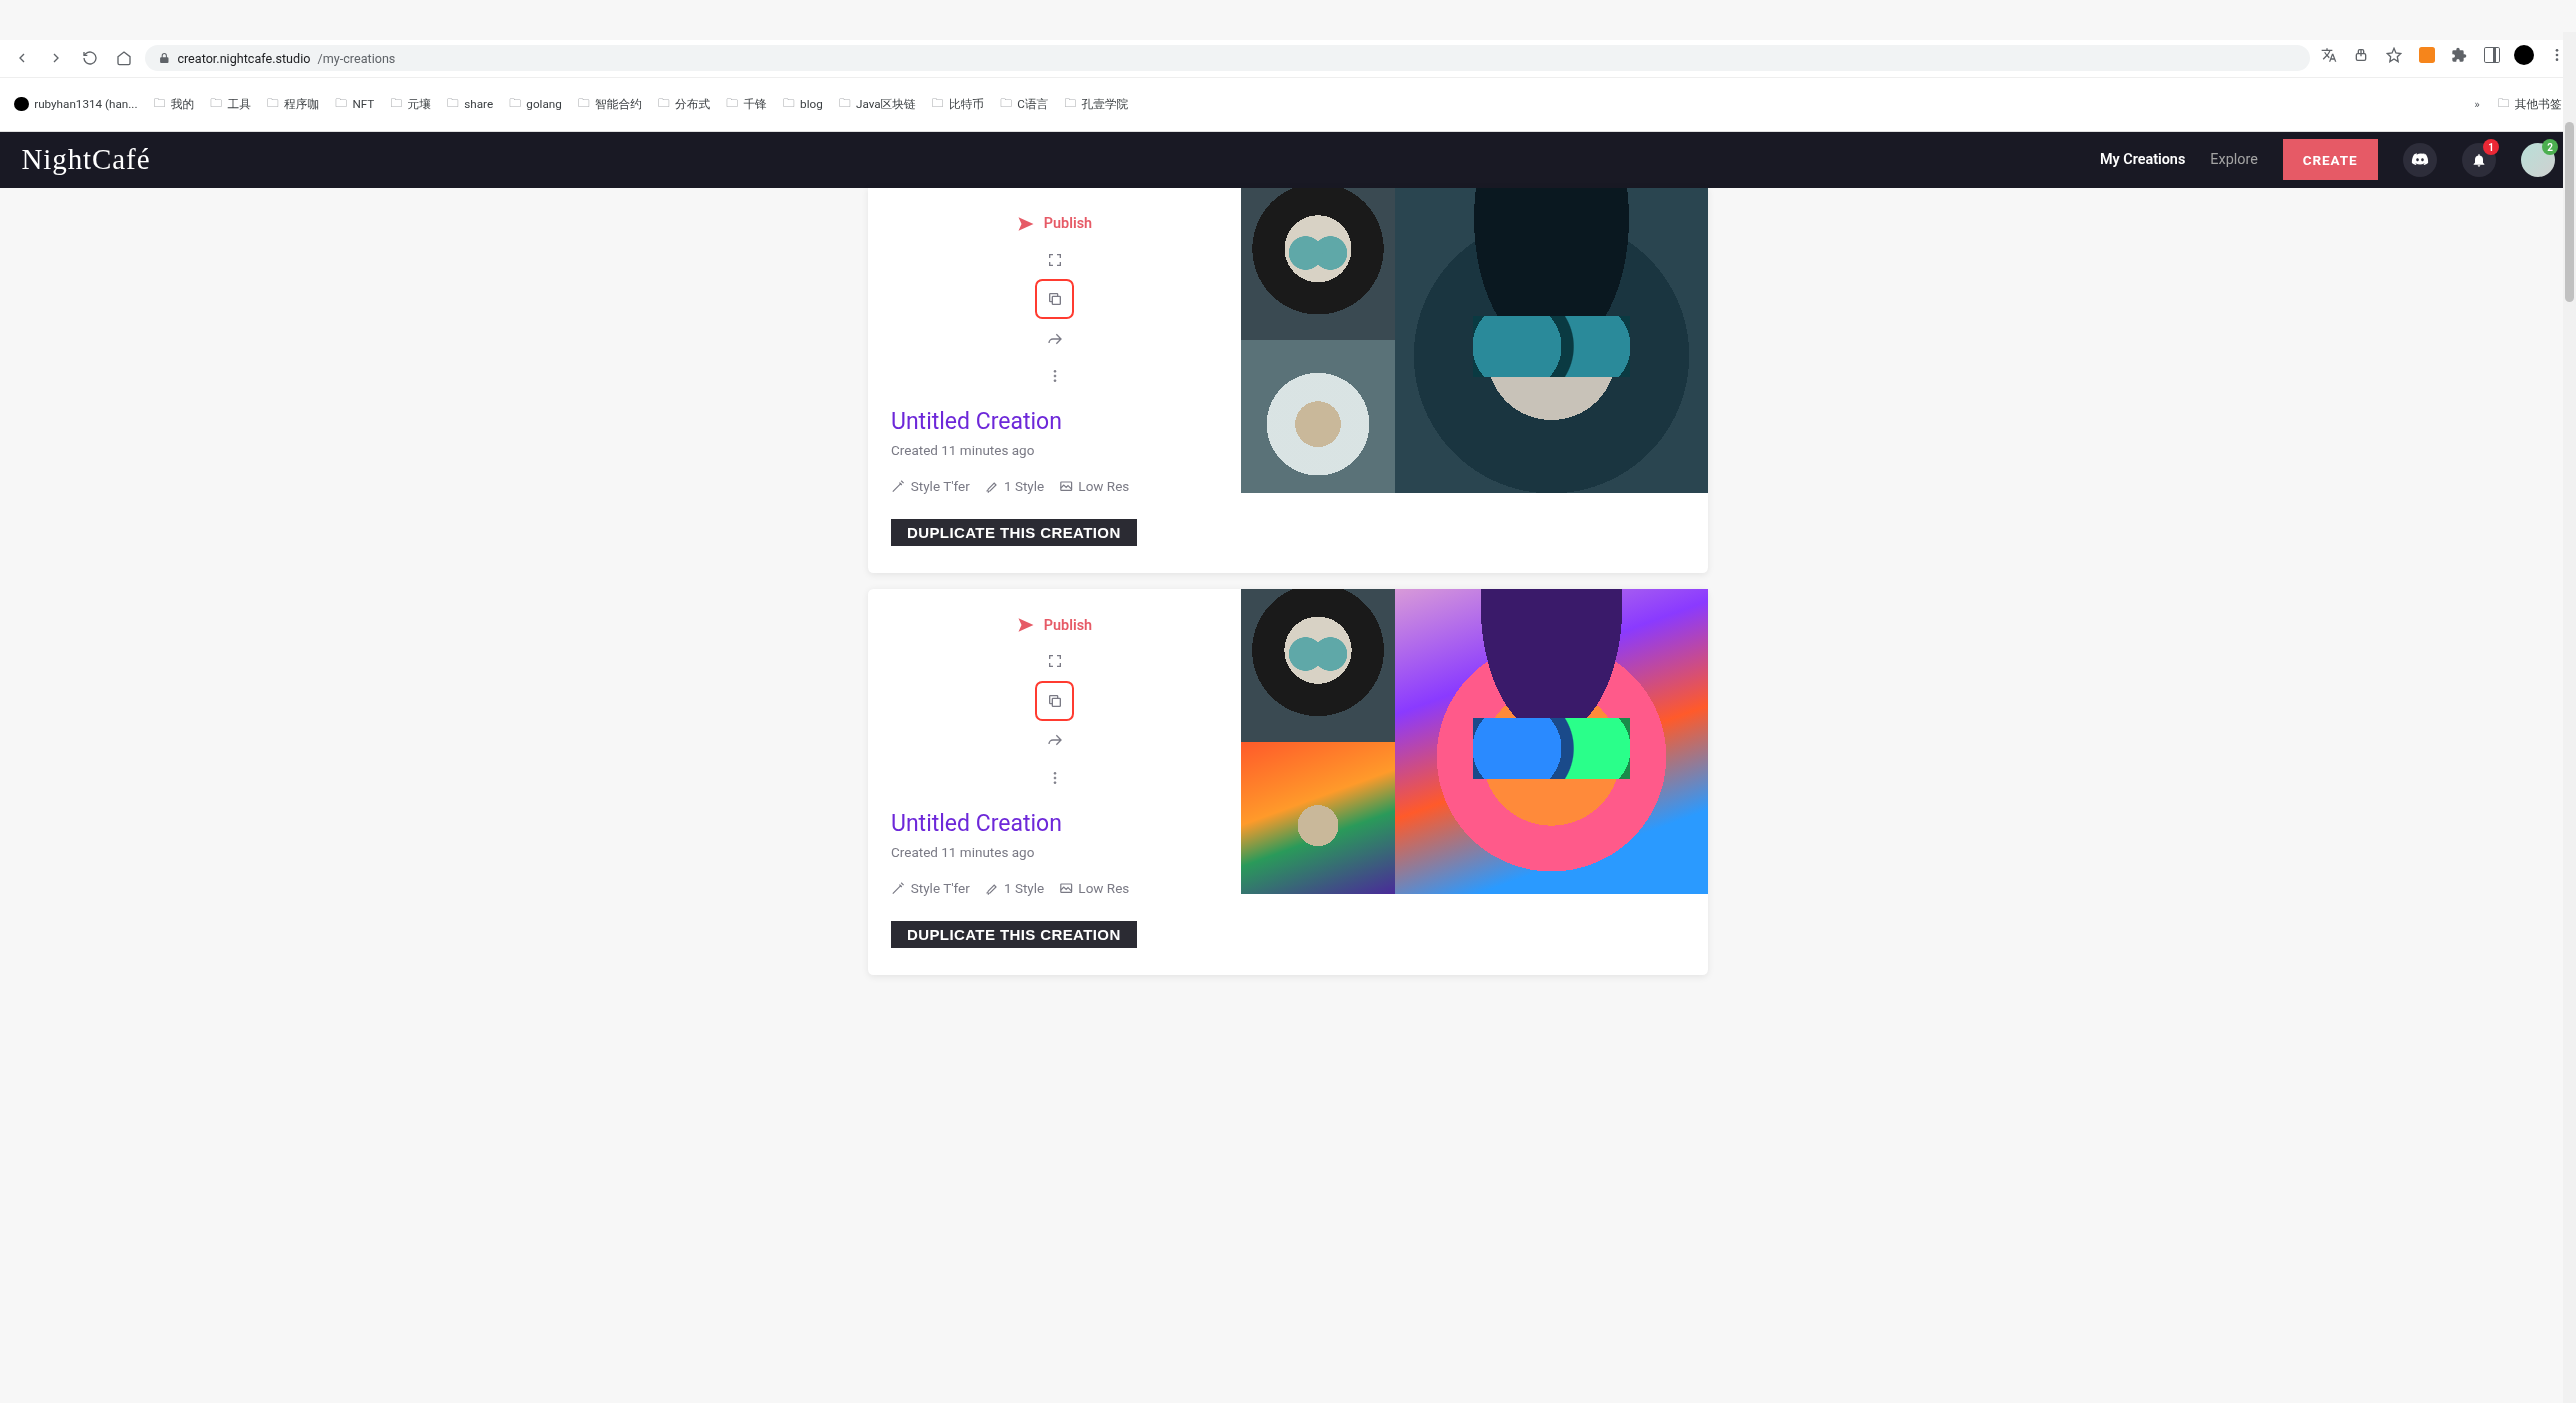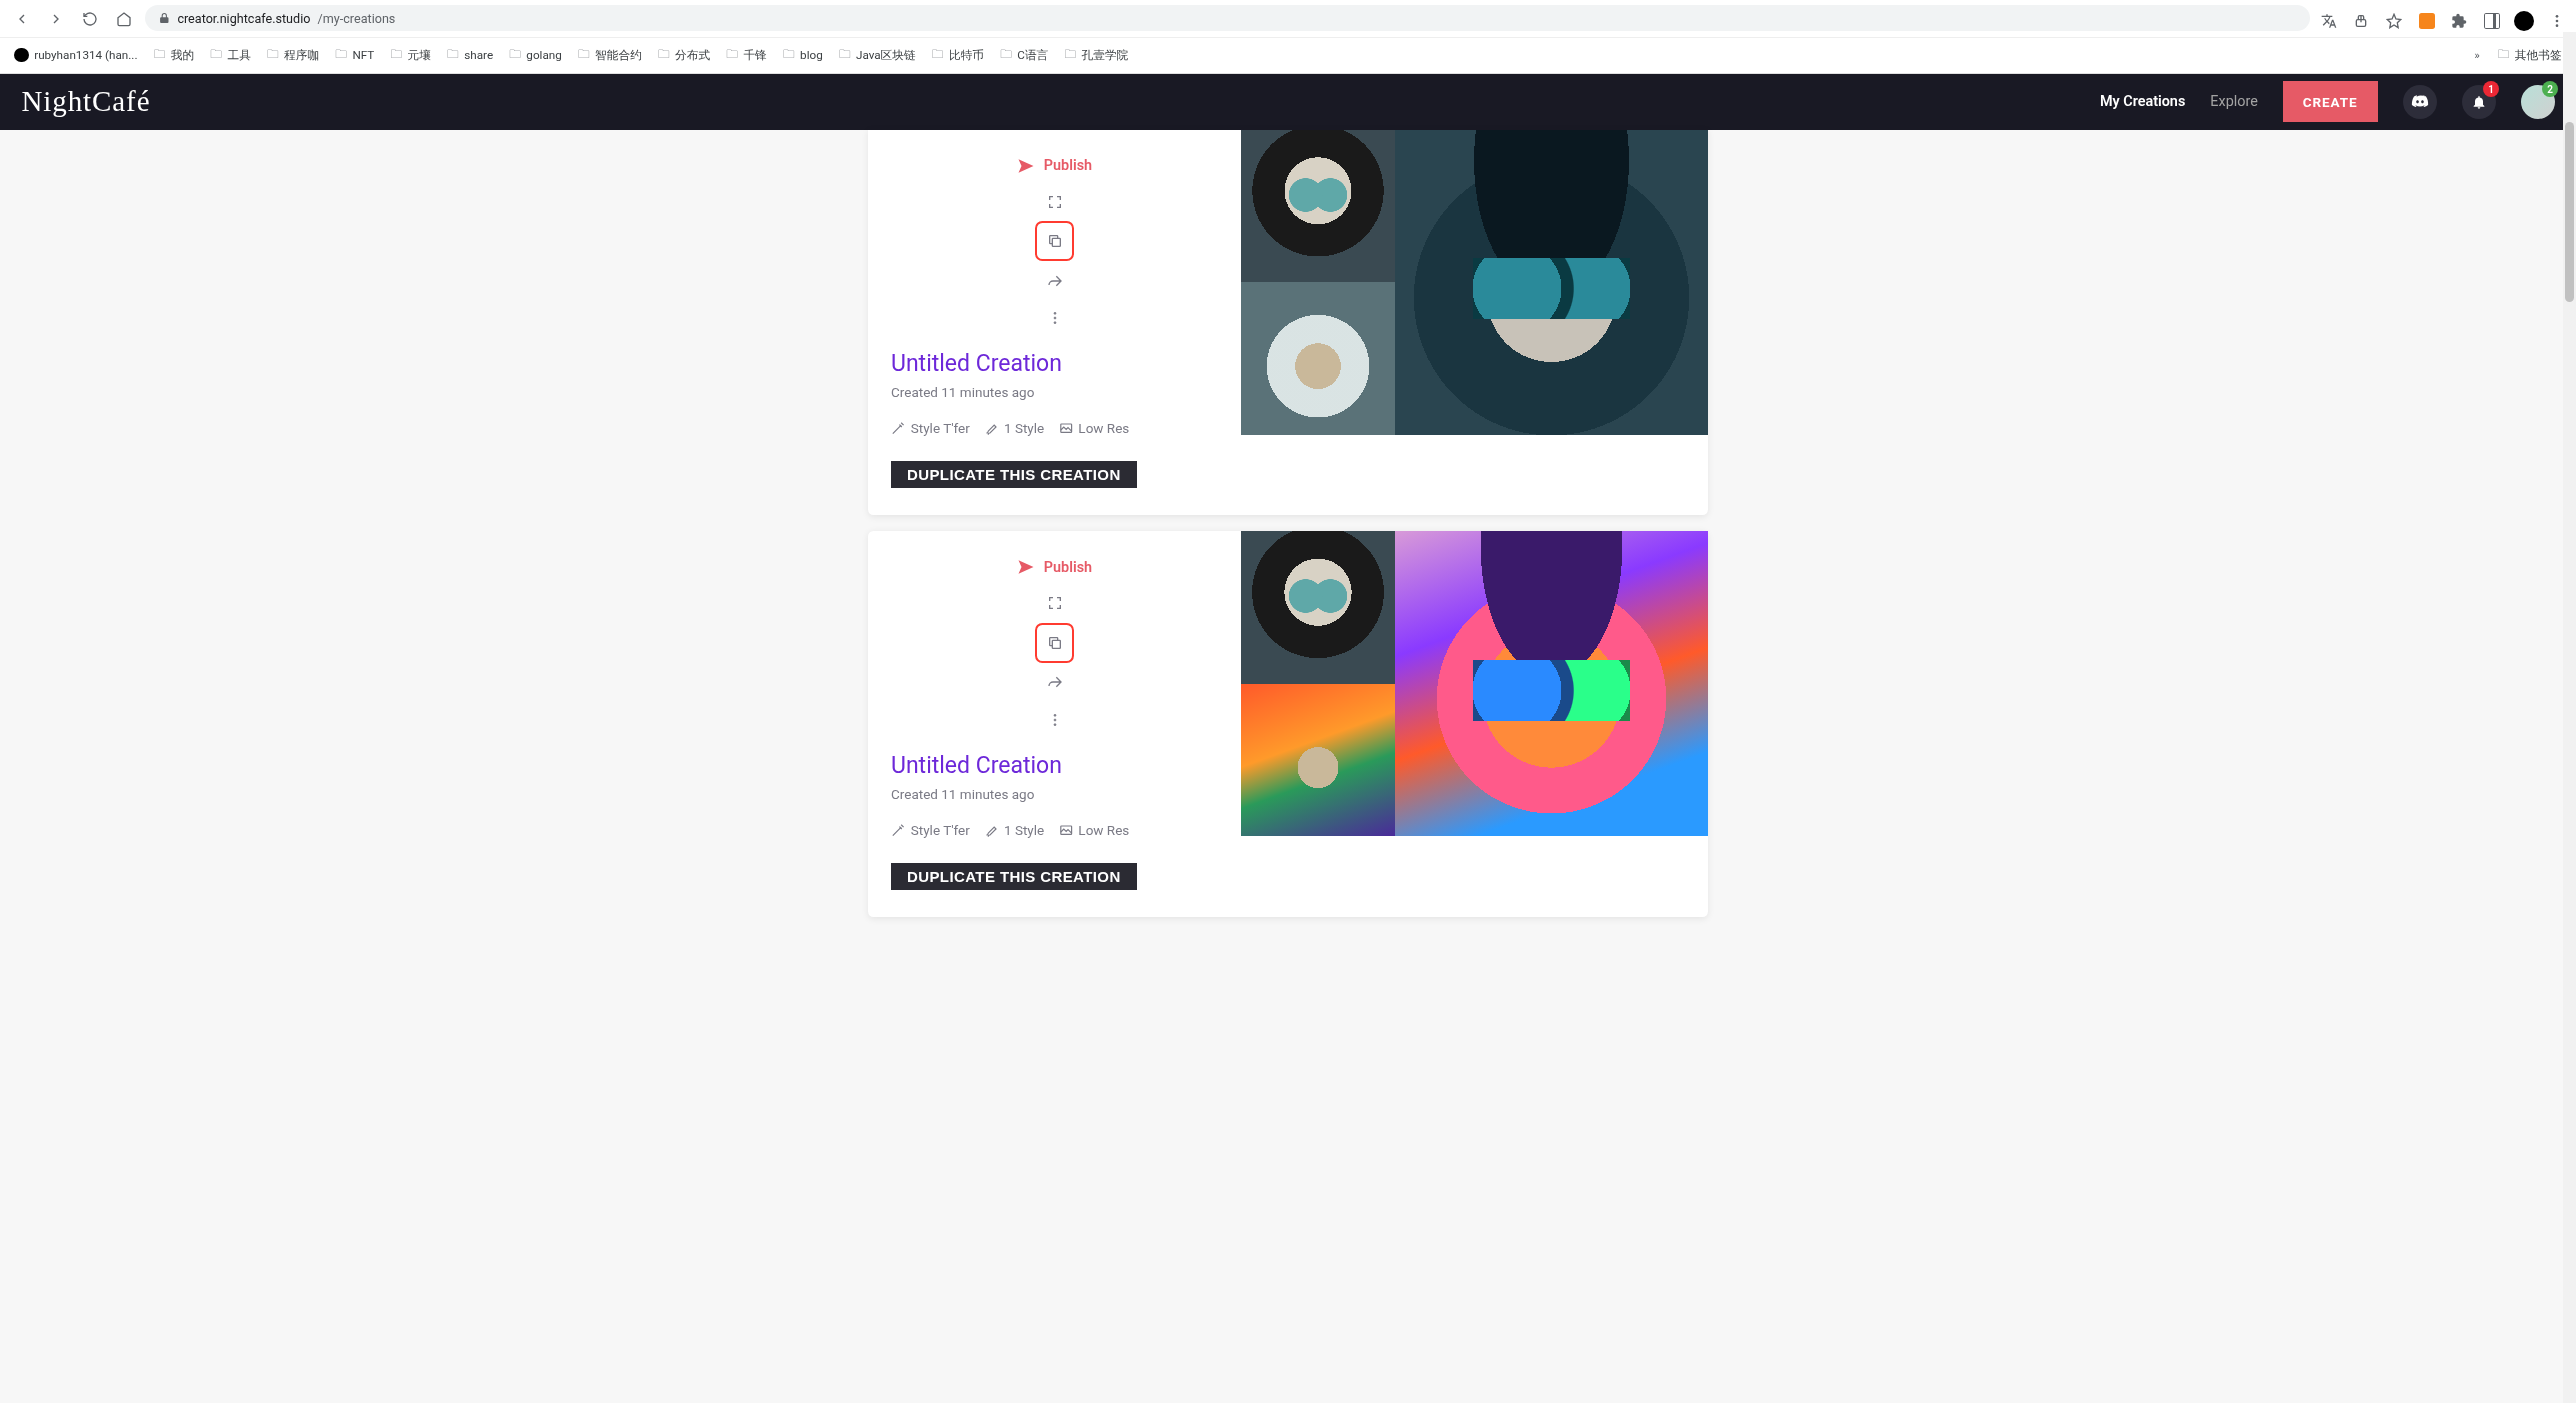--- a/index.html
+++ b/index.html
@@ -1,32 +1,32 @@
 <!DOCTYPE html>
 <html style="font-size:14.4px"><head>
 <meta charset="utf-8">
 <style>
 * { box-sizing: border-box; margin: 0; padding: 0; }
 body { font-family: -apple-system, BlinkMacSystemFont, "Segoe UI", Roboto, Helvetica, Arial, sans-serif; background: #f7f7f7; }
 
 
 .browser-chrome { background: #fff; border-bottom: 0.9px solid #e0e0e0; }
-.toolbar { display: flex; align-items: flex-end; padding: 5.4px 9px; gap: 9px; }
+.toolbar { display: flex; align-items: flex-start; padding: 5.4px 9px; gap: 9px; margin-top: 40px; }
 .toolbar .icon-btn { width: 25px; height: 25px; display: flex; align-items: center; justify-content: center; color: #5f6368; cursor: pointer; border-radius: 50%; }
 .toolbar .icon-btn svg { width: 16px; height: 16px; }
 .omnibox { flex: 1; display: flex; align-items: center; gap: 7.2px; background: #f1f3f4; border-radius: 18px; padding: 5.4px 12.6px; color: #202124; font-size: 12.6px; }
 .omnibox .url-rest { color: #5f6368; }
 .right-icons { display: flex; align-items: center; gap: 12.6px; color: #5f6368; }
 .right-icons .ri { width: 20px; height: 20px; display: flex; align-items: center; justify-content: center; }
 .ext-box { width: 16px; height: 16px; background: #f6851b; border-radius: 2.7px; }
 .avatar-small { width: 20px; height: 20px; border-radius: 50%; background: #000; }
 .side-panel-icon { width:16px; height:16px; border:1.8px solid #5f6368; border-radius:1.8px; position:relative; }
 .side-panel-icon::after { content:""; position:absolute; right:2.7px; top:0; bottom:0; width:3.6px; background:#5f6368; }
 
-.bookmarks { display: flex; align-items: center; gap: 5.4px; padding: 4px 9px; border-top: 0.9px solid #eee; font-size: 11.7px; color: #3c4043; overflow: hidden; }
+.bookmarks { display: flex; align-items: center; gap: 5.4px; padding: 13px 9px; border-top: 0.9px solid #eee; font-size: 11.7px; color: #3c4043; overflow: hidden; }
 .bm { display: flex; align-items: center; gap: 5.4px; padding: 3.6px 5.4px; white-space: nowrap; cursor: pointer; }
 .bm .folder-icon { color: #5f6368; }
 .gh-icon { width: 14.4px; height: 14.4px; border-radius: 50%; background: #000; }
 .bookmarks .spacer { flex: 1; }
 .bookmarks .chev { color: #5f6368; padding: 0 7.2px; }
 
 
 .app-header { background: #191924; display: flex; align-items: center; padding: 0 21.5px; height: 56px; }
 .logo { font-family: "Brush Script MT", cursive; color: #fff; font-size: 29px; letter-spacing: 0.9px; }
 .app-nav { margin-left: auto; display: flex; align-items: center; gap: 25px; }

